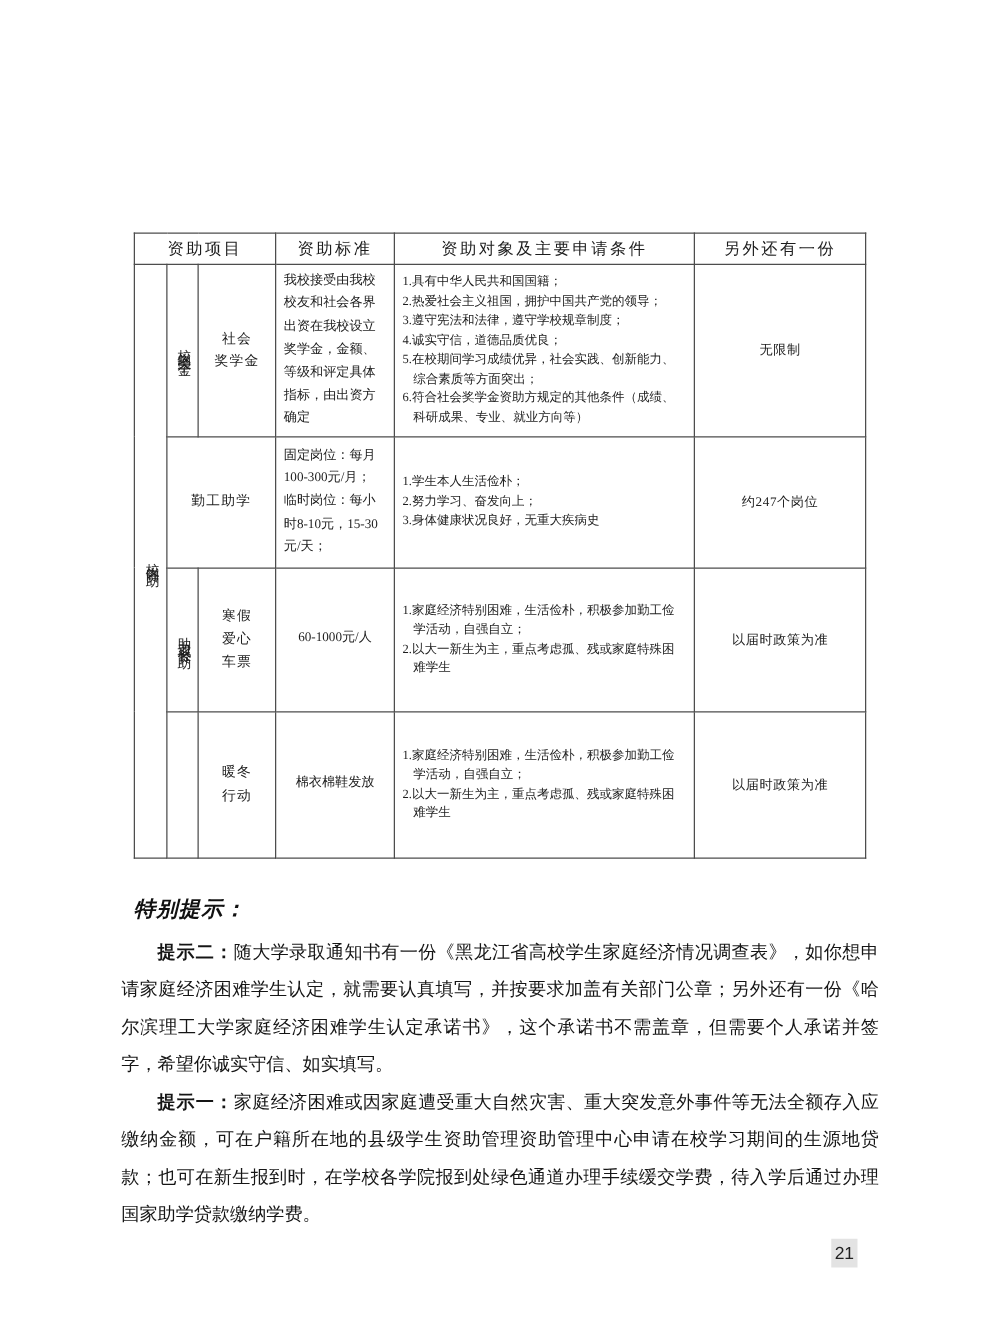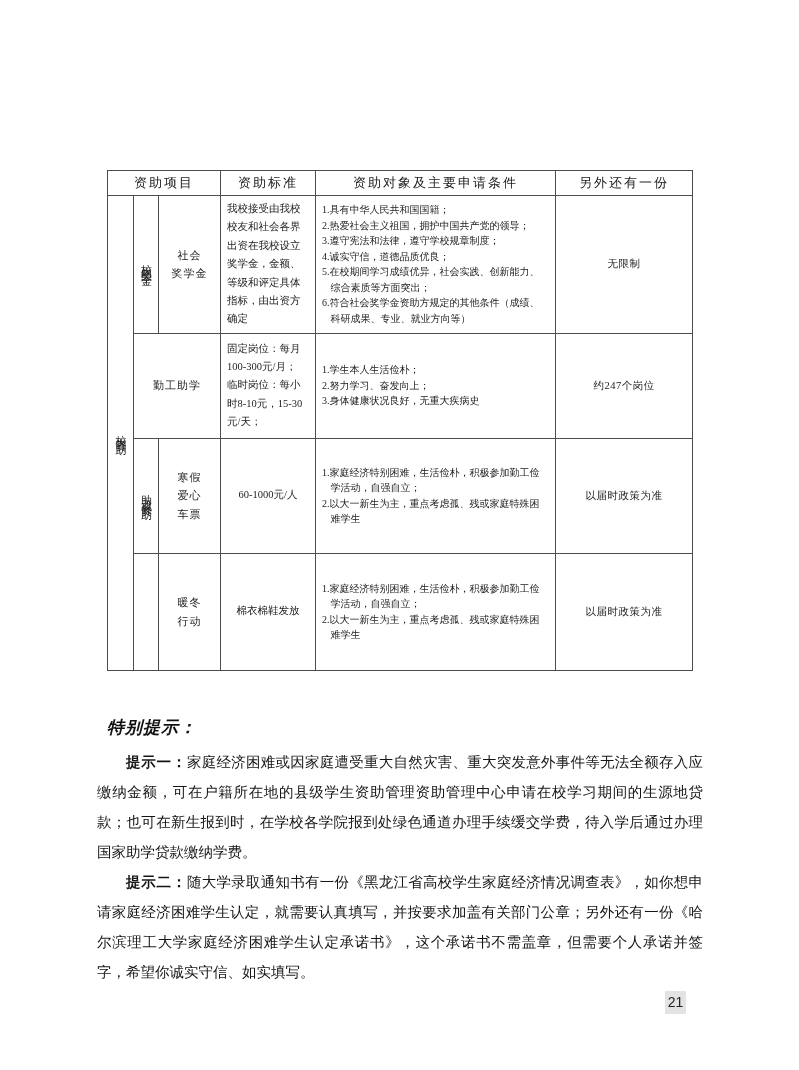--- a/index.html
+++ b/index.html
@@ -31,21 +31,21 @@
     font-weight: bold;
     font-style: italic;
     letter-spacing: 1px;
     margin-top: 2px;
   }
 
   
   table.aid-table {
     position: absolute;
     left: 107px;
-    top: 170px;
+    top: 186px;
     width: 585px;
     border-collapse: collapse;
     table-layout: fixed;
   }
   .aid-table th, .aid-table td {
     border: 1px solid #4d4d4d;
     padding: 4px 6px;
     vertical-align: middle;
     font-family: "Liberation Serif", "DejaVu Serif", serif;
     color: #1c1c1c;
@@ -214,19 +214,19 @@
             <div class="cond-item">1.家庭经济特别困难，生活俭朴，积极参加勤工俭学活动，自强自立；</div>
             <div class="cond-item">2.以大一新生为主，重点考虑孤、残或家庭特殊困难学生</div>
           </td>
         <td class="quota-cell">以届时政策为准</td>
       </tr>
     </tbody>
   </table>
 
   <div class="notice">
     <div class="notice-heading">特别提示：</div>
+    <p class="tip"><span class="tip-label">提示二：</span><span class="tip-text">随大学录取通知书有一份《黑龙江省高校学生家庭经济情况调查表》，如你想申请家庭经济困难学生认定，就需要认真填写，并按要求加盖有关部门公章；另外还有一份《哈尔滨理工大学家庭经济困难学生认定承诺书》，这个承诺书不需盖章，但需要个人承诺并签字，希望你诚实守信、如实填写。</span></p>
     <p class="tip"><span class="tip-label">提示一：</span><span class="tip-text">家庭经济困难或因家庭遭受重大自然灾害、重大突发意外事件等无法全额存入应缴纳金额，可在户籍所在地的县级学生资助管理资助管理中心申请在校学习期间的生源地贷款；也可在新生报到时，在学校各学院报到处绿色通道办理手续缓交学费，待入学后通过办理国家助学贷款缴纳学费。</span></p>
-    <p class="tip"><span class="tip-label">提示二：</span><span class="tip-text">随大学录取通知书有一份《黑龙江省高校学生家庭经济情况调查表》，如你想申请家庭经济困难学生认定，就需要认真填写，并按要求加盖有关部门公章；另外还有一份《哈尔滨理工大学家庭经济困难学生认定承诺书》，这个承诺书不需盖章，但需要个人承诺并签字，希望你诚实守信、如实填写。</span></p>
   </div>
 
   <div class="page-number">21</div>
 
 </div>
 
 </body></html>

